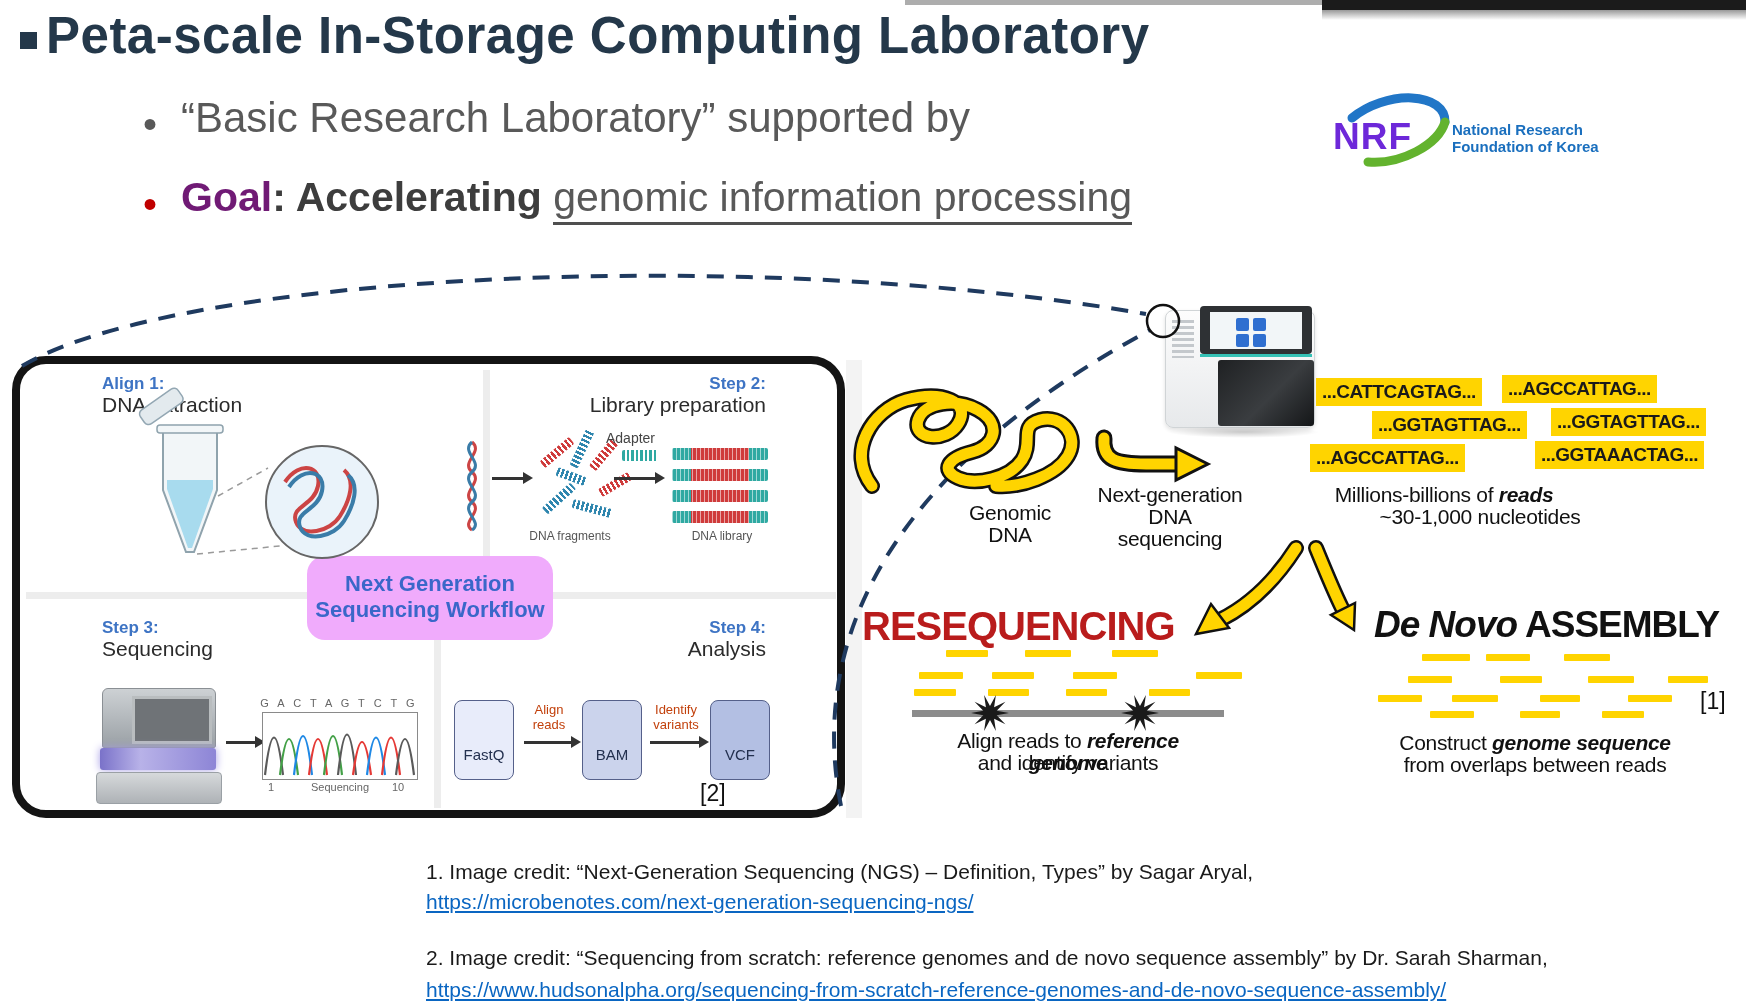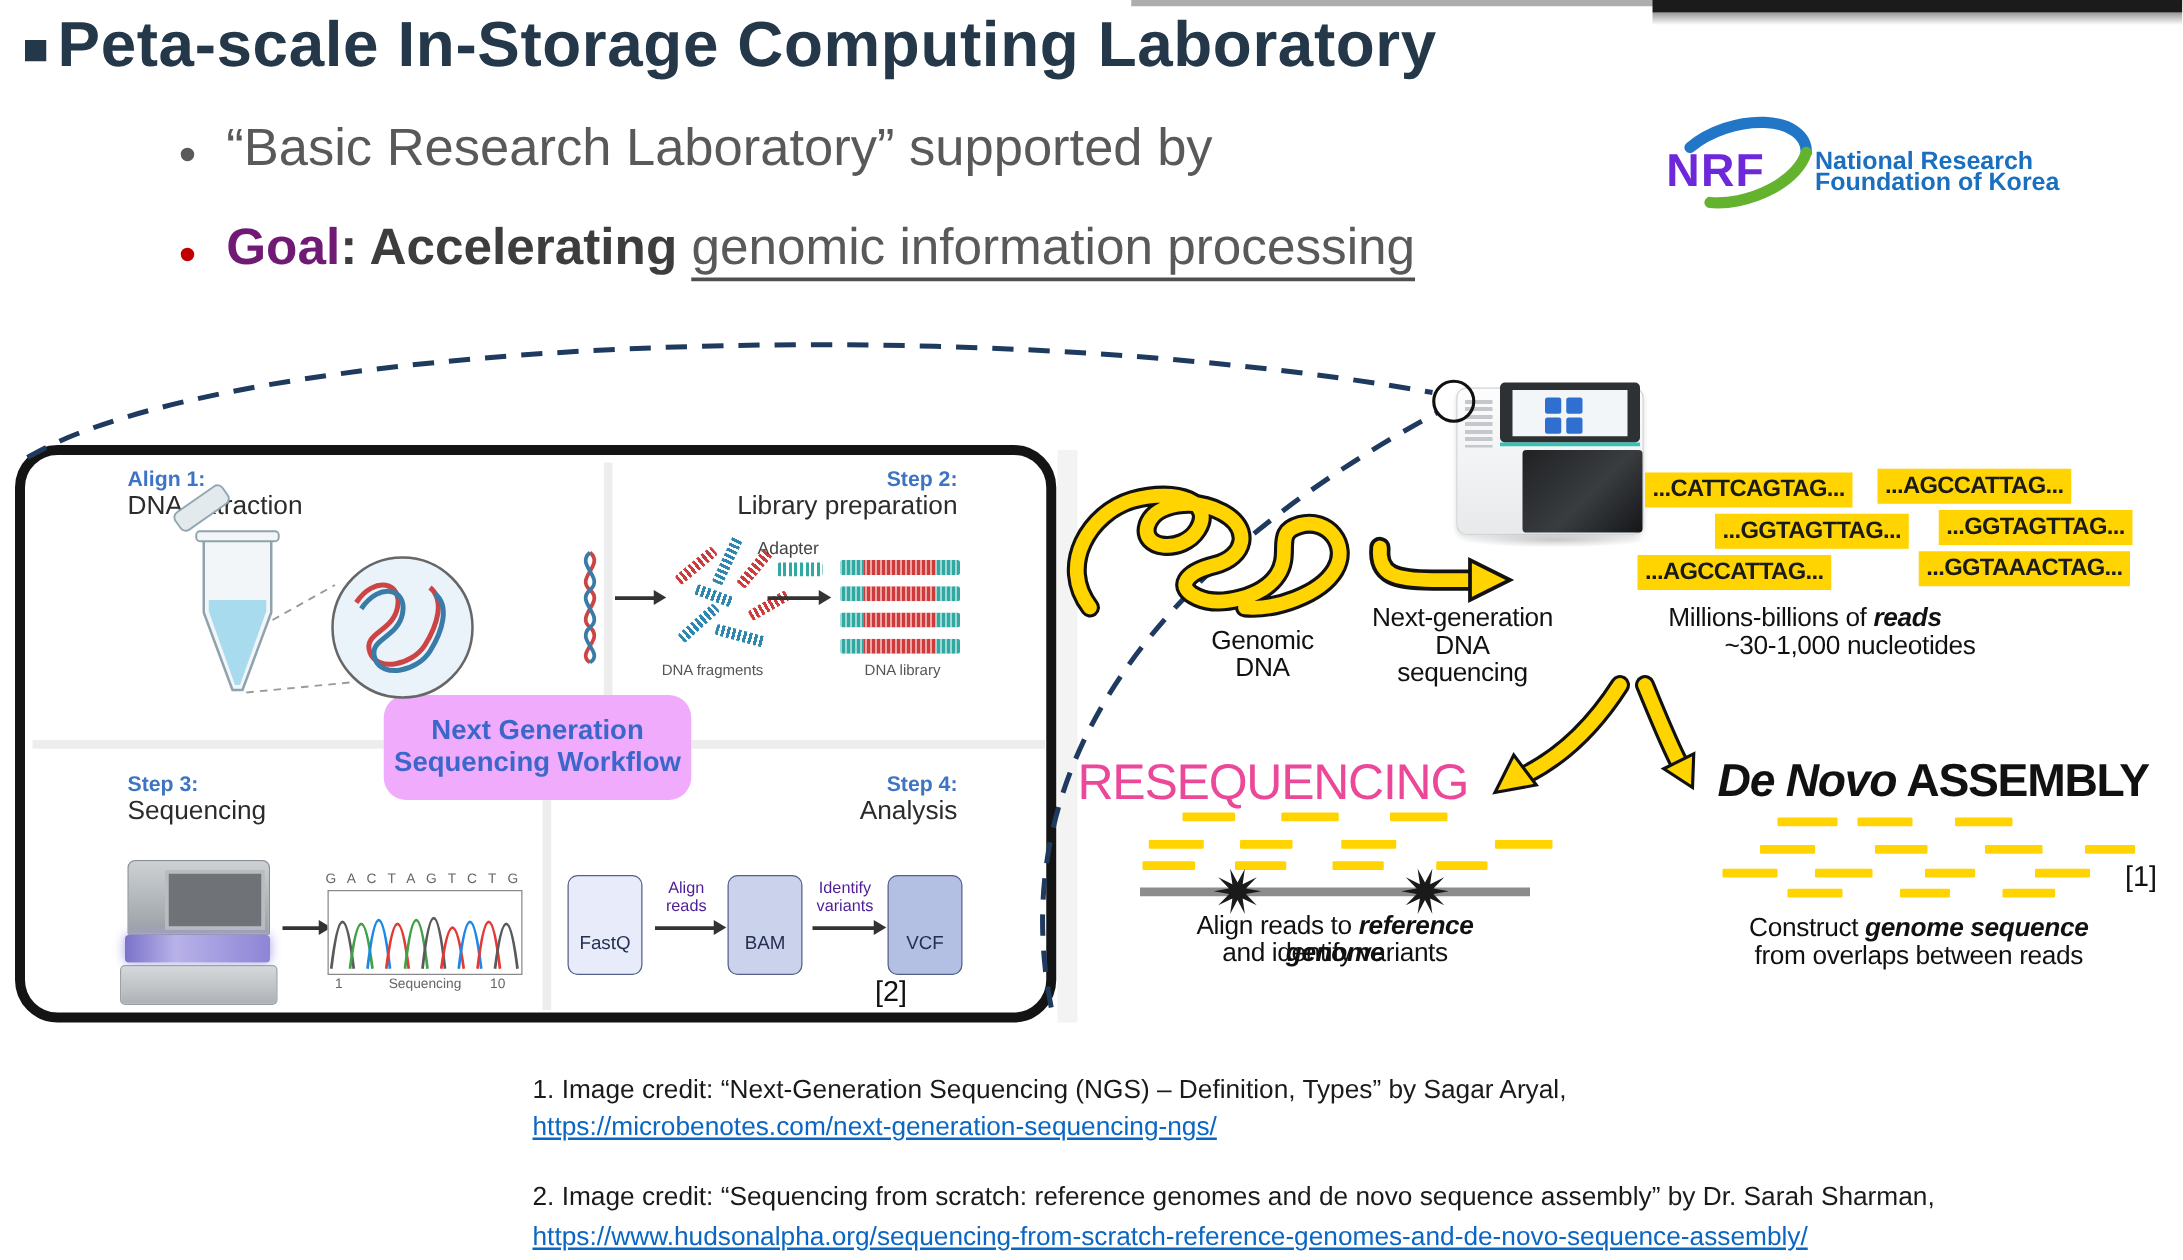--- a/index.html
+++ b/index.html
@@ -20,21 +20,21 @@
   .b1-text{left:181px;top:94px;font-size:42px;color:#595959;}
   .b2-dot{left:143px;top:182px;font-size:40px;color:#C00000;}
   .b2{left:181px;top:174px;font-size:41px;color:#595959;}
   .b2 .goal{color:#701a75;font-weight:bold;}
   .b2 .colon{color:#3d3d3d;font-weight:bold;}
   .b2 .accel{color:#3d3d3d;font-weight:bold;}
   .b2 .under{border-bottom:3px solid #4f4f4f;padding-bottom:2px;}
 
   
   .nrf-abbr{left:1333px;top:116px;font-size:37px;font-weight:bold;color:#6d28d9;letter-spacing:1px;}
-  .nrf-name{left:1452px;top:121px;font-size:20px;font-weight:bold;color:#1A6FBE;line-height:17px;}
+  .nrf-name{left:1452px;top:121px;font-size:15px;font-weight:bold;color:#1A6FBE;line-height:17px;}
 
   
   .fig-edge{left:846px;top:360px;width:16px;height:458px;background:#f3f3f3;}
   .fig-box{left:12px;top:356px;width:833px;height:462px;border:8px solid #141414;border-radius:34px;
            background:#fff;box-sizing:border-box;}
   .div-v1{left:483px;top:370px;width:7px;height:188px;background:#ededed;}
   .div-v2{left:434px;top:640px;width:7px;height:168px;background:#ededed;}
   .div-h1{left:26px;top:592px;width:281px;height:7px;background:#ededed;}
   .div-h2{left:553px;top:592px;width:283px;height:7px;background:#ededed;}
 
@@ -85,21 +85,21 @@
 
   
   .card{position:absolute;width:60px;height:80px;border-radius:8px;border:1.5px solid #55608a;
         display:flex;align-items:flex-end;justify-content:center;padding-bottom:16px;
         box-sizing:border-box;font-size:15px;color:#23304f;}
   .card::before{content:"";position:absolute;left:8px;top:-10px;width:58px;height:80px;border-radius:8px;
         border:1.5px solid #55608a;background:inherit;z-index:-1;}
   .card1{left:454px;top:700px;background:#E8ECFA;}
   .card2{left:582px;top:700px;background:#CBD3EC;}
   .card3{left:710px;top:700px;background:#B3BFE3;}
-  .alabel{position:absolute;font-size:13px;color:#4c1d95;text-align:center;line-height:15px;}
+  .alabel{position:absolute;font-size:13px;color:#c2410c;text-align:center;line-height:15px;}
   .ref2{left:700px;top:780px;font-size:23px;color:#111;}
 
   
   .machine-body{left:1165px;top:310px;width:148px;height:116px;border-radius:8px;border:1px solid #d0d4d6;
         background:linear-gradient(180deg,#fdfdfd,#e7e9eb);box-shadow:0 2px 4px rgba(0,0,0,.12);}
   .machine-vents{left:1172px;top:320px;width:22px;height:38px;
         background:repeating-linear-gradient(180deg,#c4c8cc 0 3px,transparent 3px 6px);}
   .machine-bezel{left:1200px;top:306px;width:112px;height:48px;background:#2e3134;border-radius:4px;}
   .machine-screen{left:1210px;top:312px;width:92px;height:37px;background:#f2f6f8;}
   .tile{position:absolute;width:13px;height:13px;background:#2f6fd0;border-radius:2px;}
@@ -114,21 +114,21 @@
   .genomic-lbl{left:946px;top:502px;width:128px;}
   .seq-lbl1{left:1096px;top:484px;width:148px;}
   .seq-lbl2{left:1096px;top:506px;width:148px;}
 
   .read{position:absolute;background:#FFD400;color:#1a1a1a;font-weight:bold;font-size:19px;
         letter-spacing:-0.5px;padding:3px 6px;white-space:nowrap;}
   .rcap1{left:1292px;top:484px;width:304px;}
   .rcap2{left:1328px;top:506px;width:304px;}
   .bi{font-weight:bold;font-style:italic;}
 
-  .reseq-title{left:862px;top:604px;font-size:40px;font-weight:normal;color:#ec4899;letter-spacing:-1px;}
+  .reseq-title{left:862px;top:604px;font-size:40px;font-weight:bold;color:#b91c1c;letter-spacing:-1px;}
   .denovo-title{left:1374px;top:604px;font-size:37px;font-weight:bold;color:#111;letter-spacing:-1px;white-space:nowrap;}
   .ydash{position:absolute;height:7px;background:#FFD400;border-radius:1px;}
   .refline{left:912px;top:710px;width:312px;height:7px;background:#8c8c8c;}
   .reseq-cap1{left:918px;top:730px;width:300px;}
   .reseq-cap2{left:918px;top:752px;width:300px;}
   .denovo-cap1{left:1380px;top:732px;width:310px;}
   .denovo-cap2{left:1380px;top:754px;width:310px;}
   .ref1{left:1700px;top:688px;font-size:23px;color:#111;}
 
   

